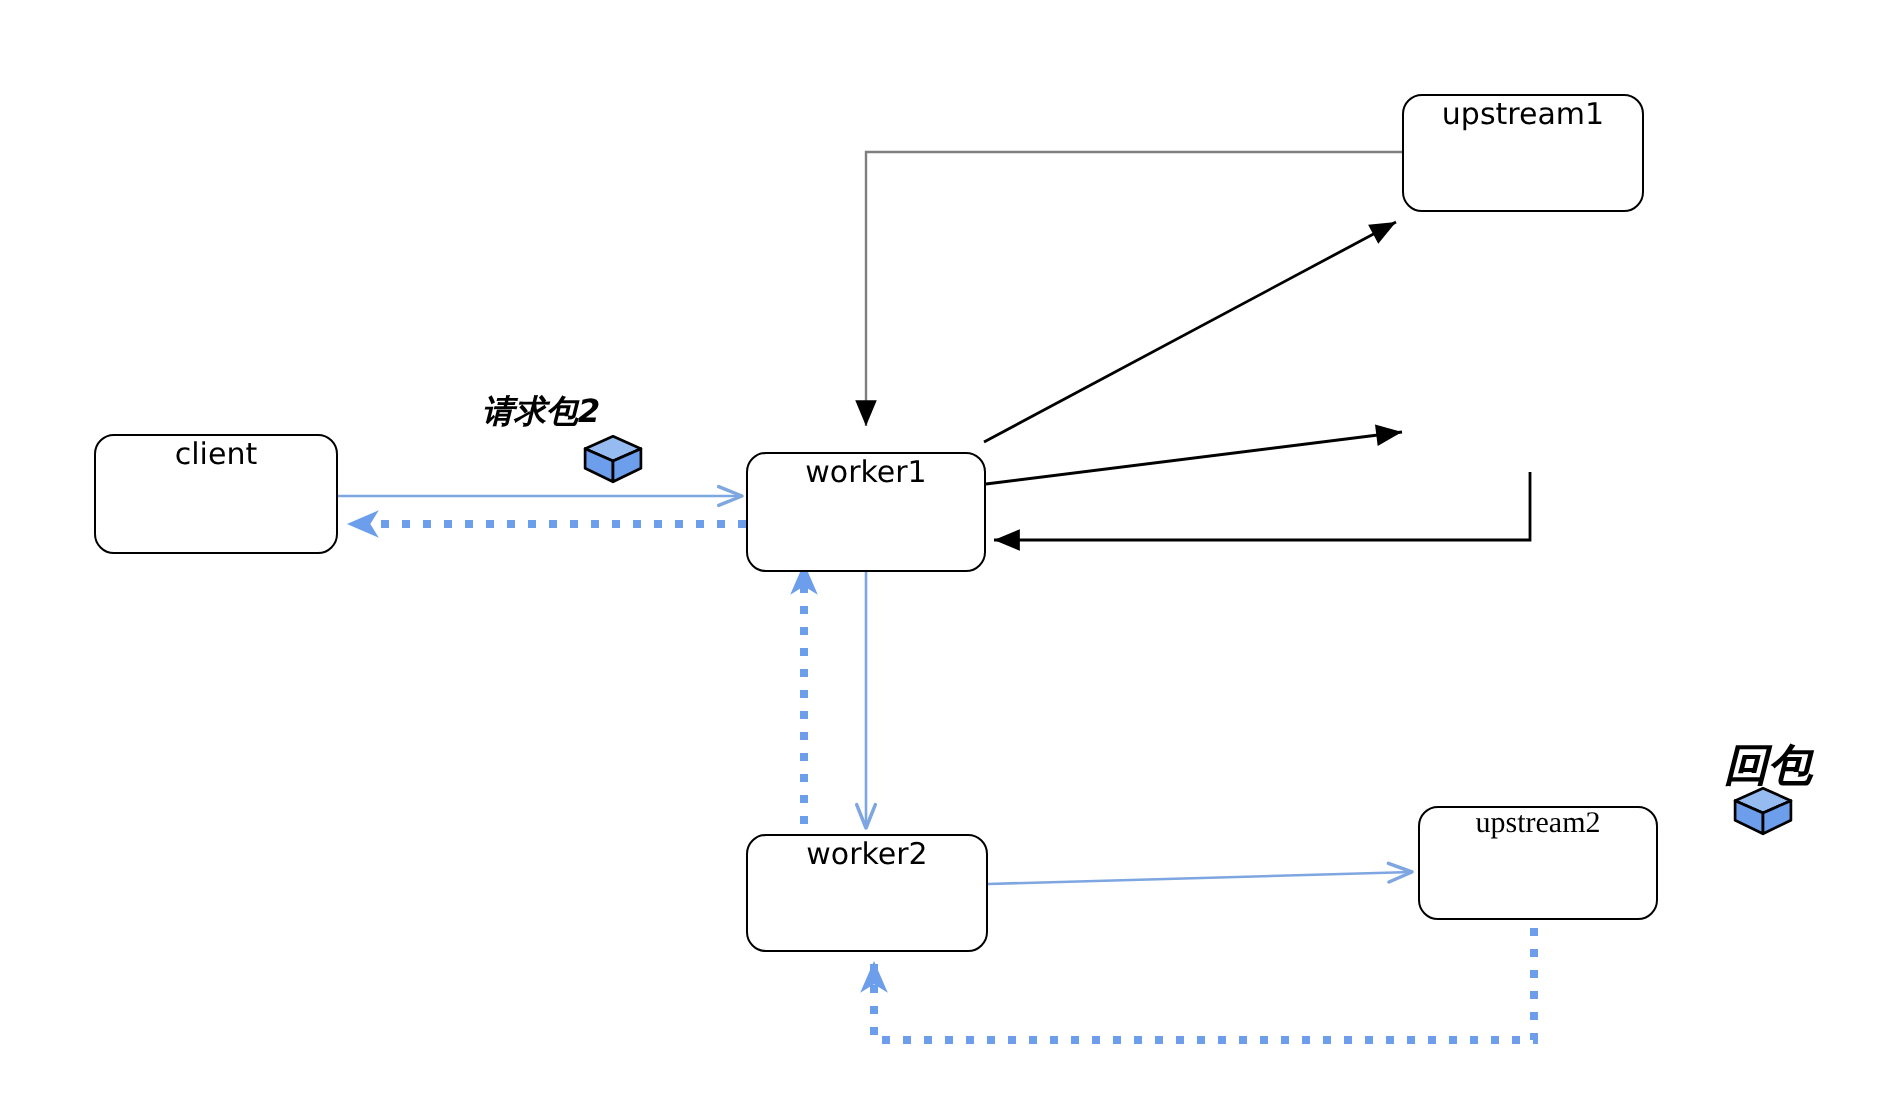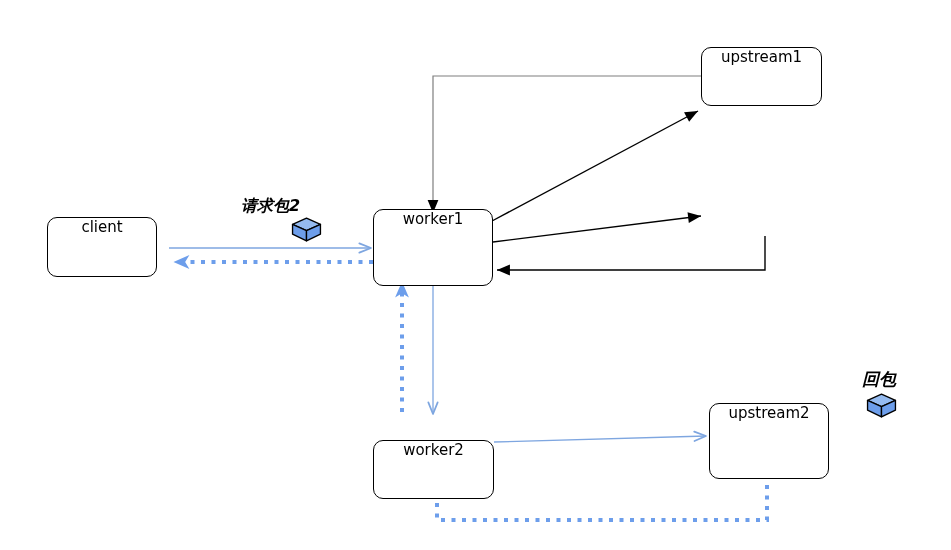--- a/index.html
+++ b/index.html
@@ -43,36 +43,36 @@
     box-sizing:border-box;
     background:var(--c-node_fill);
     border:1.6px solid var(--c-node_border);
     border-radius:10px;
     display:flex;
     align-items:flex-start;
     justify-content:center;
     font-size:15px;
     color:var(--c-label_text);
   }
-  .node-client   {left:47px;  top:217px; width:110px; height:60px;}
-  .node-worker1  {left:373px; top:209px; width:120px; height:77px;}
-  .node-worker2  {left:373px; top:440px; width:121px; height:59px;}
+  .node-client   {left:47px;  top:217px; width:122px; height:60px;}
+  .node-worker1  {left:373px; top:226px; width:120px; height:60px;}
+  .node-worker2  {left:373px; top:417px; width:121px; height:59px;}
   .node-upstream1{left:701px; top:47px;  width:121px; height:59px;}
   .node-upstream3{left:704px; top:176px; width:121px; height:60px;}
-  .node-upstream2{left:709px; top:403px; width:120px; height:76px;}
+  .node-upstream2{left:709px; top:403px; width:120px; height:57px;font-family:Liberation Serif, serif;}
 
   .anno-label{
     position:absolute;
     font-weight:bold;
     color:var(--c-label_text);
     white-space:nowrap;
     font-style:italic;
   }
   .anno-request{left:241px; top:196px; font-size:16px;}
-  .anno-reply  {left:862px; top:368px; font-size:17px;}
+  .anno-reply  {left:862px; top:368px; font-size:22px;}
   .cube{
     position:absolute;
     width:31px;height:25px;
   }
   .cube-request{left:291px; top:217px;}
   .cube-reply  {left:866px; top:393px;}
   .cube polygon{stroke:var(--c-edge_black);stroke-width:1.3;stroke-linejoin:round;}
   .cube .cube-top{fill:var(--c-packet_blue_light);}
   .cube .cube-side{fill:var(--c-packet_blue);}
 </style>

